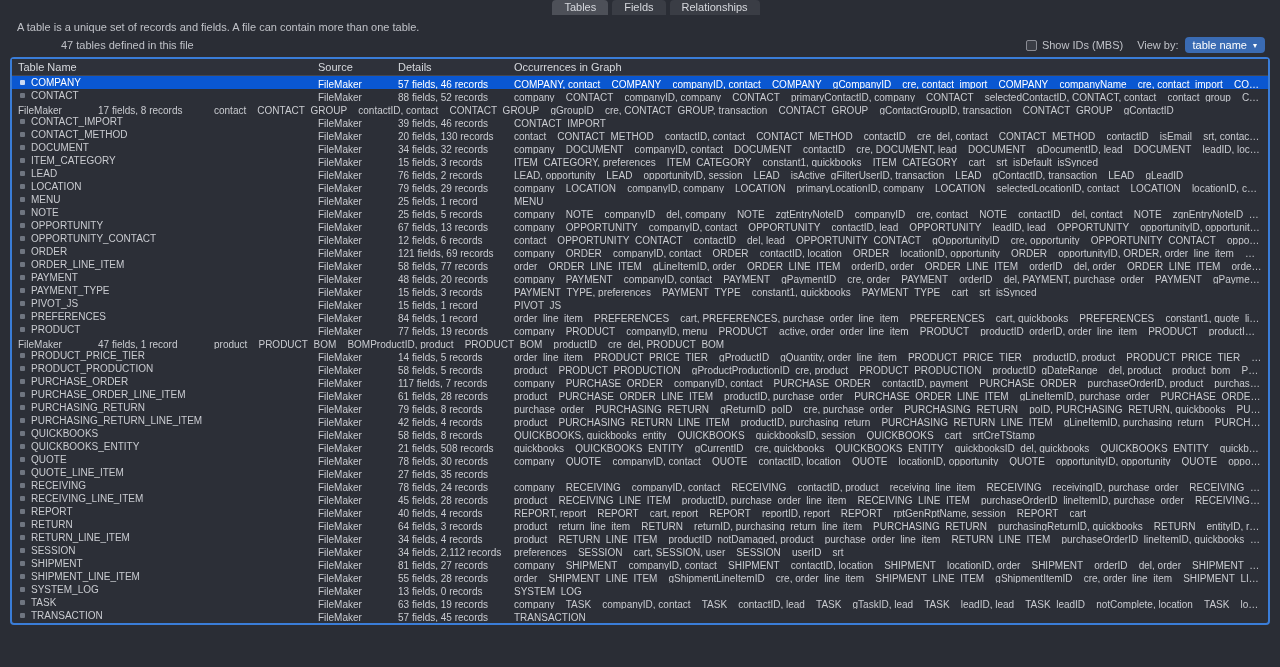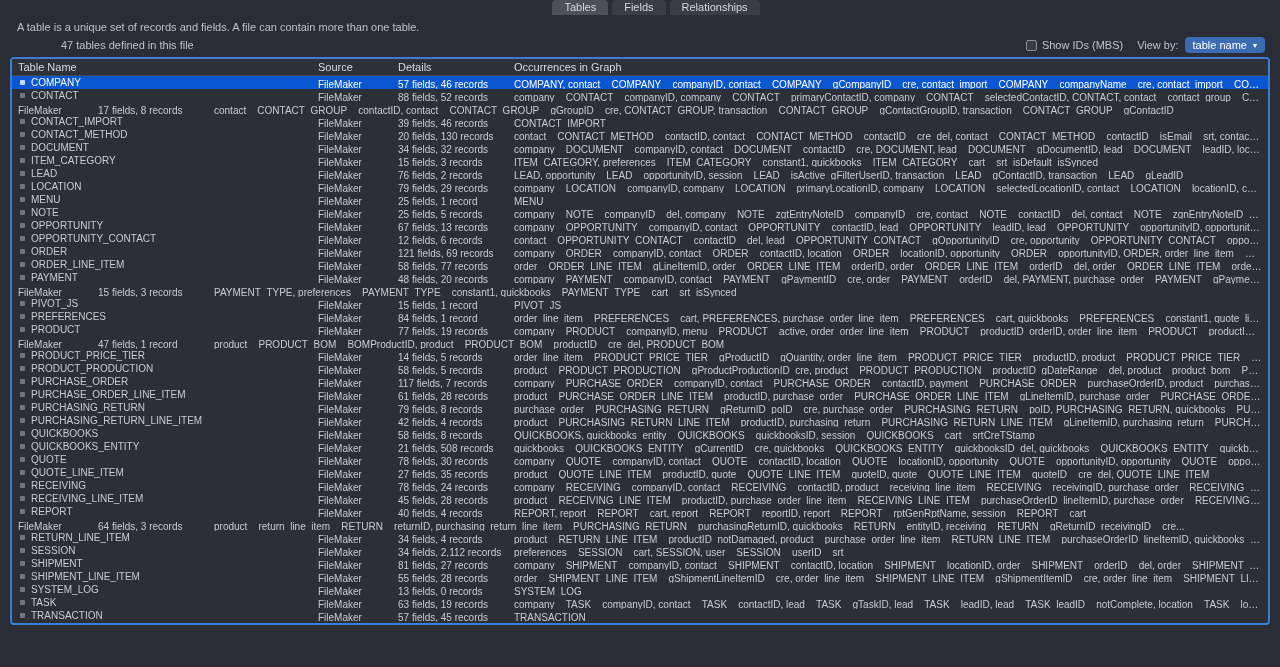--- a/index.html
+++ b/index.html
@@ -312,20 +312,24 @@
       <div class="row">
         <div class="td col-name name-cell">
           <span class="bullet"></span>
           <span>PAYMENT</span>
         </div>
         <div class="td col-source">FileMaker</div>
         <div class="td col-details">48 fields, 20 records</div>
         <div class="td col-occ">company__PAYMENT__companyID, contact__PAYMENT__gPaymentID__cre, order__PAYMENT__orderID__del, PAYMENT, purchase_order__PAYMENT__gPaymentID__cre, purchase_order__PAYMENT__purchaseOr...</div>
       </div>
       <div class="row">
+        <div class="td col-name name-cell">
+          <span class="bullet"></span>
+          <span>PAYMENT_TYPE</span>
+        </div>
         <div class="td col-source">FileMaker</div>
         <div class="td col-details">15 fields, 3 records</div>
         <div class="td col-occ">PAYMENT_TYPE, preferences__PAYMENT_TYPE__constant1, quickbooks__PAYMENT_TYPE__cart__srt_isSynced</div>
       </div>
       <div class="row">
         <div class="td col-name name-cell">
           <span class="bullet"></span>
           <span>PIVOT_JS</span>
         </div>
         <div class="td col-source">FileMaker</div>
@@ -436,21 +440,20 @@
         <div class="td col-details">78 fields, 30 records</div>
         <div class="td col-occ">company__QUOTE__companyID, contact__QUOTE__contactID, location__QUOTE__locationID, opportunity__QUOTE__opportunityID, opportunity__QUOTE__opportunityID, order__QUOTE__quoteID, prod...</div>
       </div>
       <div class="row">
         <div class="td col-name name-cell">
           <span class="bullet"></span>
           <span>QUOTE_LINE_ITEM</span>
         </div>
         <div class="td col-source">FileMaker</div>
         <div class="td col-details">27 fields, 35 records</div>
-        <div class="td col-occ">product__QUOTE_LINE_ITEM__productID, quote__QUOTE_LINE_ITEM__quoteID, quote__QUOTE_LINE_ITEM__quoteID__cre_del, QUOTE_LINE_ITEM</div>
       </div>
       <div class="row">
         <div class="td col-name name-cell">
           <span class="bullet"></span>
           <span>RECEIVING</span>
         </div>
         <div class="td col-source">FileMaker</div>
         <div class="td col-details">78 fields, 24 records</div>
         <div class="td col-occ">company__RECEIVING__companyID, contact__RECEIVING__contactID, product__receiving_line_item__RECEIVING__receivingID, purchase_order__RECEIVING__gReceivingID__purchaseOrderID__cre, purchase_...</div>
       </div>
@@ -466,20 +469,24 @@
       <div class="row">
         <div class="td col-name name-cell">
           <span class="bullet"></span>
           <span>REPORT</span>
         </div>
         <div class="td col-source">FileMaker</div>
         <div class="td col-details">40 fields, 4 records</div>
         <div class="td col-occ">REPORT, report__REPORT__cart, report__REPORT__reportID, report__REPORT__rptGenRptName, session__REPORT__cart</div>
       </div>
       <div class="row">
+        <div class="td col-name name-cell">
+          <span class="bullet"></span>
+          <span>RETURN</span>
+        </div>
         <div class="td col-source">FileMaker</div>
         <div class="td col-details">64 fields, 3 records</div>
         <div class="td col-occ">product__return_line_item__RETURN__returnID, purchasing_return_line_item__PURCHASING_RETURN__purchasingReturnID, quickbooks__RETURN__entityID, receiving__RETURN__gReturnID_receivingID__cre...</div>
       </div>
       <div class="row">
         <div class="td col-name name-cell">
           <span class="bullet"></span>
           <span>RETURN_LINE_ITEM</span>
         </div>
         <div class="td col-source">FileMaker</div>

